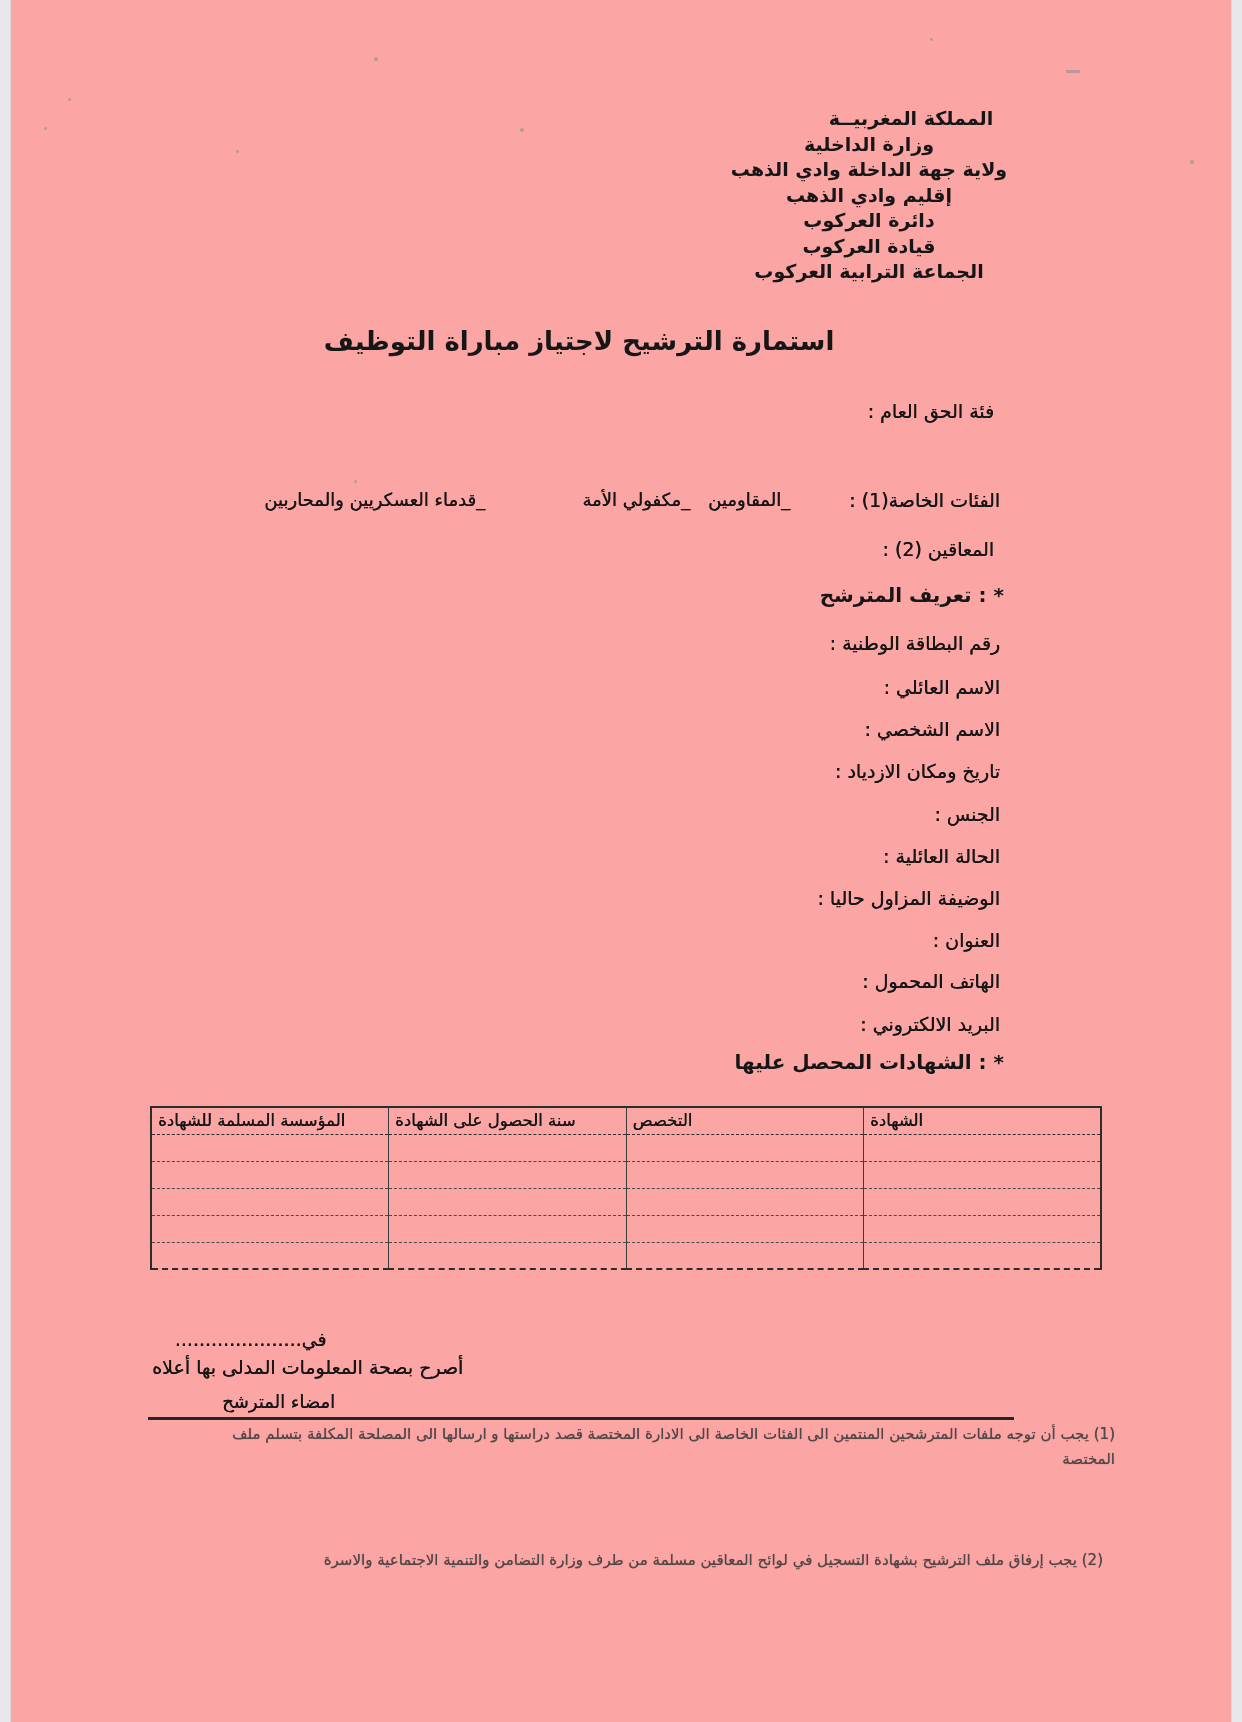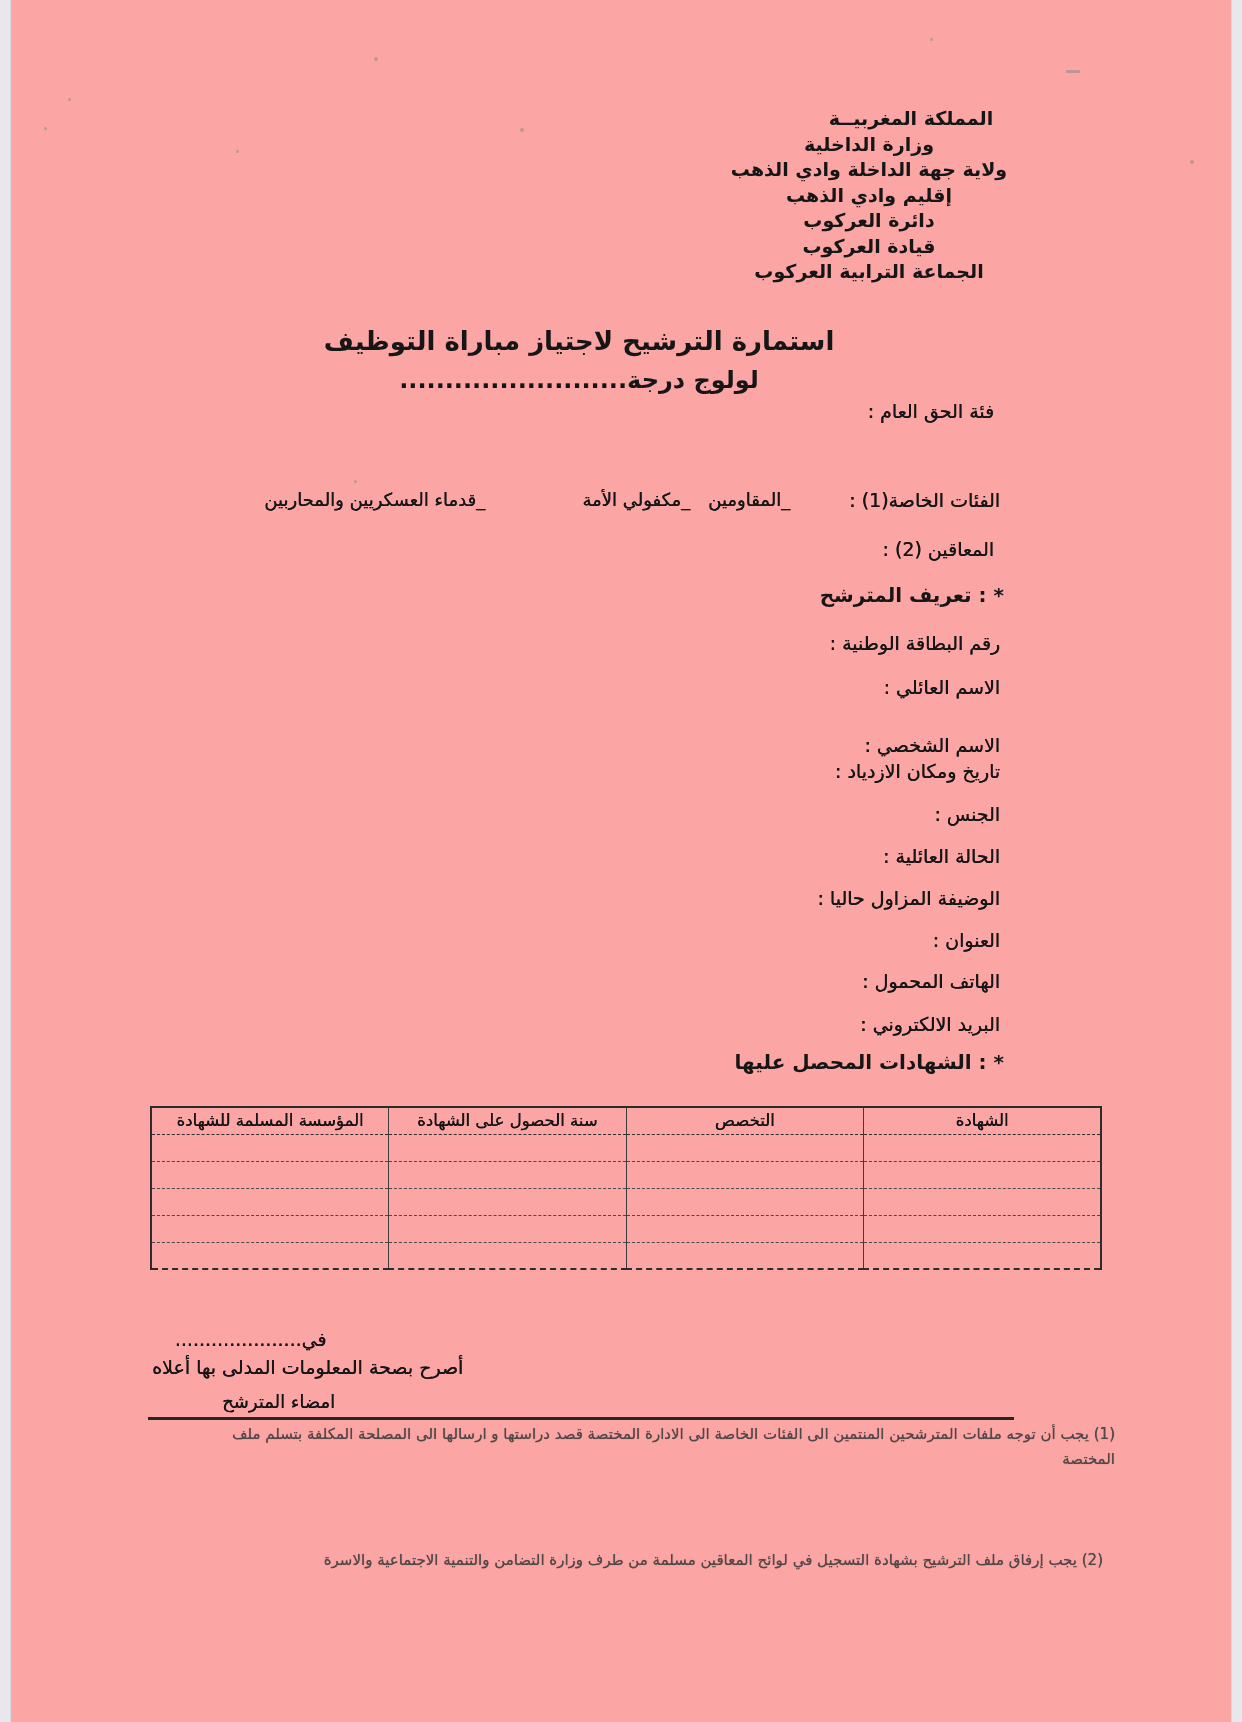--- a/index.html
+++ b/index.html
@@ -60,40 +60,40 @@
 
   .section-title {
     position: absolute; right: 238px;
     font-size: 20px; font-weight: bold; white-space: nowrap;
   }
   .sec-1 { top: 583px; }
   .sec-2 { top: 1050px; }
 
   .f-0 { top: 632px; }
   .f-1 { top: 676px; }
-  .f-2 { top: 734px; }
+  .f-2 { top: 718px; }
   .f-3 { top: 760px; }
   .f-4 { top: 803px; }
   .f-5 { top: 845px; }
   .f-6 { top: 887px; }
   .f-7 { top: 929px; }
   .f-8 { top: 970px; }
   .f-9 { top: 1013px; }
 
   
   .cert-table {
     position: absolute; top: 1106px; left: 150px; width: 952px;
     border-collapse: collapse; table-layout: fixed;
     direction: rtl;
   }
   .cert-table th, .cert-table td {
     border-left: 1px solid #3c3c3c;
     border-bottom: 1px dashed #4a4a4a;
     height: 27px; padding: 0 6px;
-    font-size: 16.5px; font-weight: normal; text-align: center;
+    font-size: 16.5px; font-weight: normal; text-align: left;
     vertical-align: middle;
   }
   .cert-table th { border-bottom: 1.5px dashed #2e2e2e; text-shadow: 0.4px 0 0 currentColor; }
   .cert-table th:last-child, .cert-table td:last-child { border-left: none; }
   .cert-table { border: 2px solid #2c2c2c; border-bottom: 2px dashed #2c2c2c; }
 
   
   .place-line {
     position: absolute; top: 1328px; left: 153px; width: 195px;
     font-size: 19px; text-align: center; white-space: nowrap;
@@ -146,21 +146,20 @@
     <div class="lh-line1">المملكة المغربيــة</div>
     <div>وزارة الداخلية</div>
     <div>ولاية جهة الداخلة وادي الذهب</div>
     <div>إقليم وادي الذهب</div>
     <div>دائرة العركوب</div>
     <div>قيادة العركوب</div>
     <div>الجماعة الترابية العركوب</div>
   </div>
 
   <div class="title-main">استمارة الترشيح لاجتياز مباراة التوظيف</div>
-  <div class="title-degree">لولوج درجة.........................</div>
 
   <div class="fline general-cat">فئة الحق العام  :</div>
   <div class="fline special-cat">الفئات الخاصة(1) :</div>
   <div class="cat-opt opt-0">_المقاومين</div>
   <div class="cat-opt opt-1">_مكفولي الأمة</div>
   <div class="cat-opt opt-2">_قدماء العسكريين والمحاربين</div>
   <div class="fline disabled-cat">المعاقين (2)  :</div>
 
   <div class="section-title sec-1">* : تعريف المترشح</div>
 

